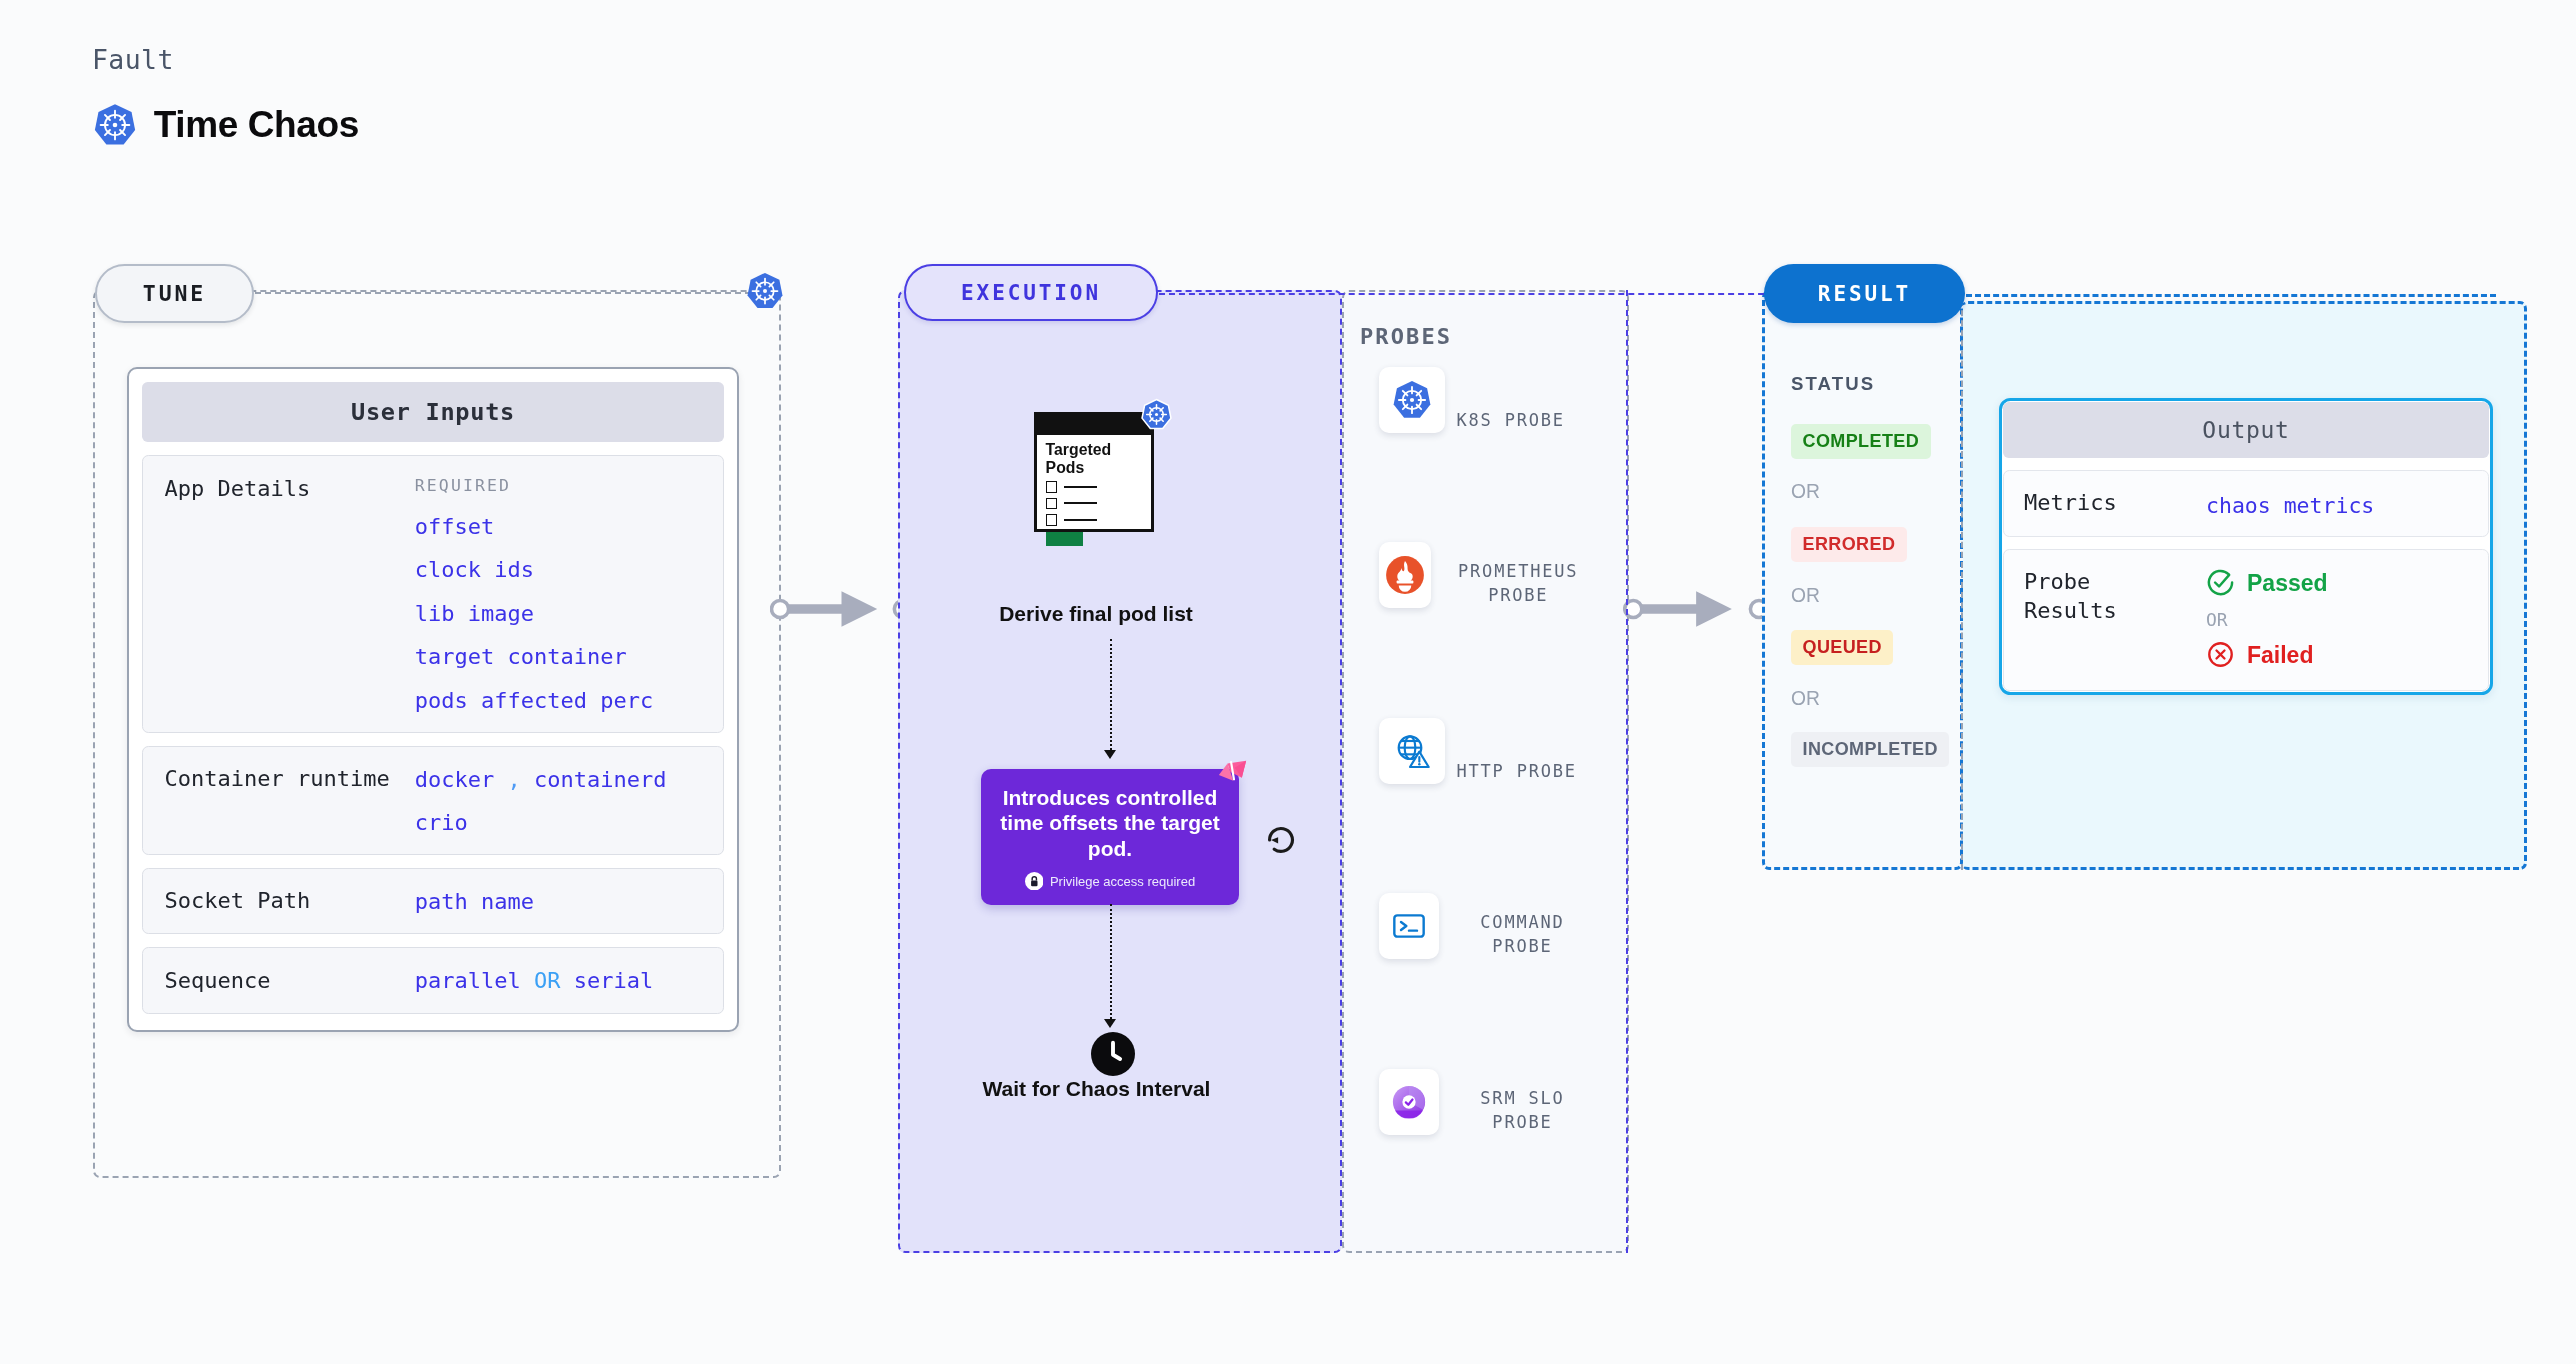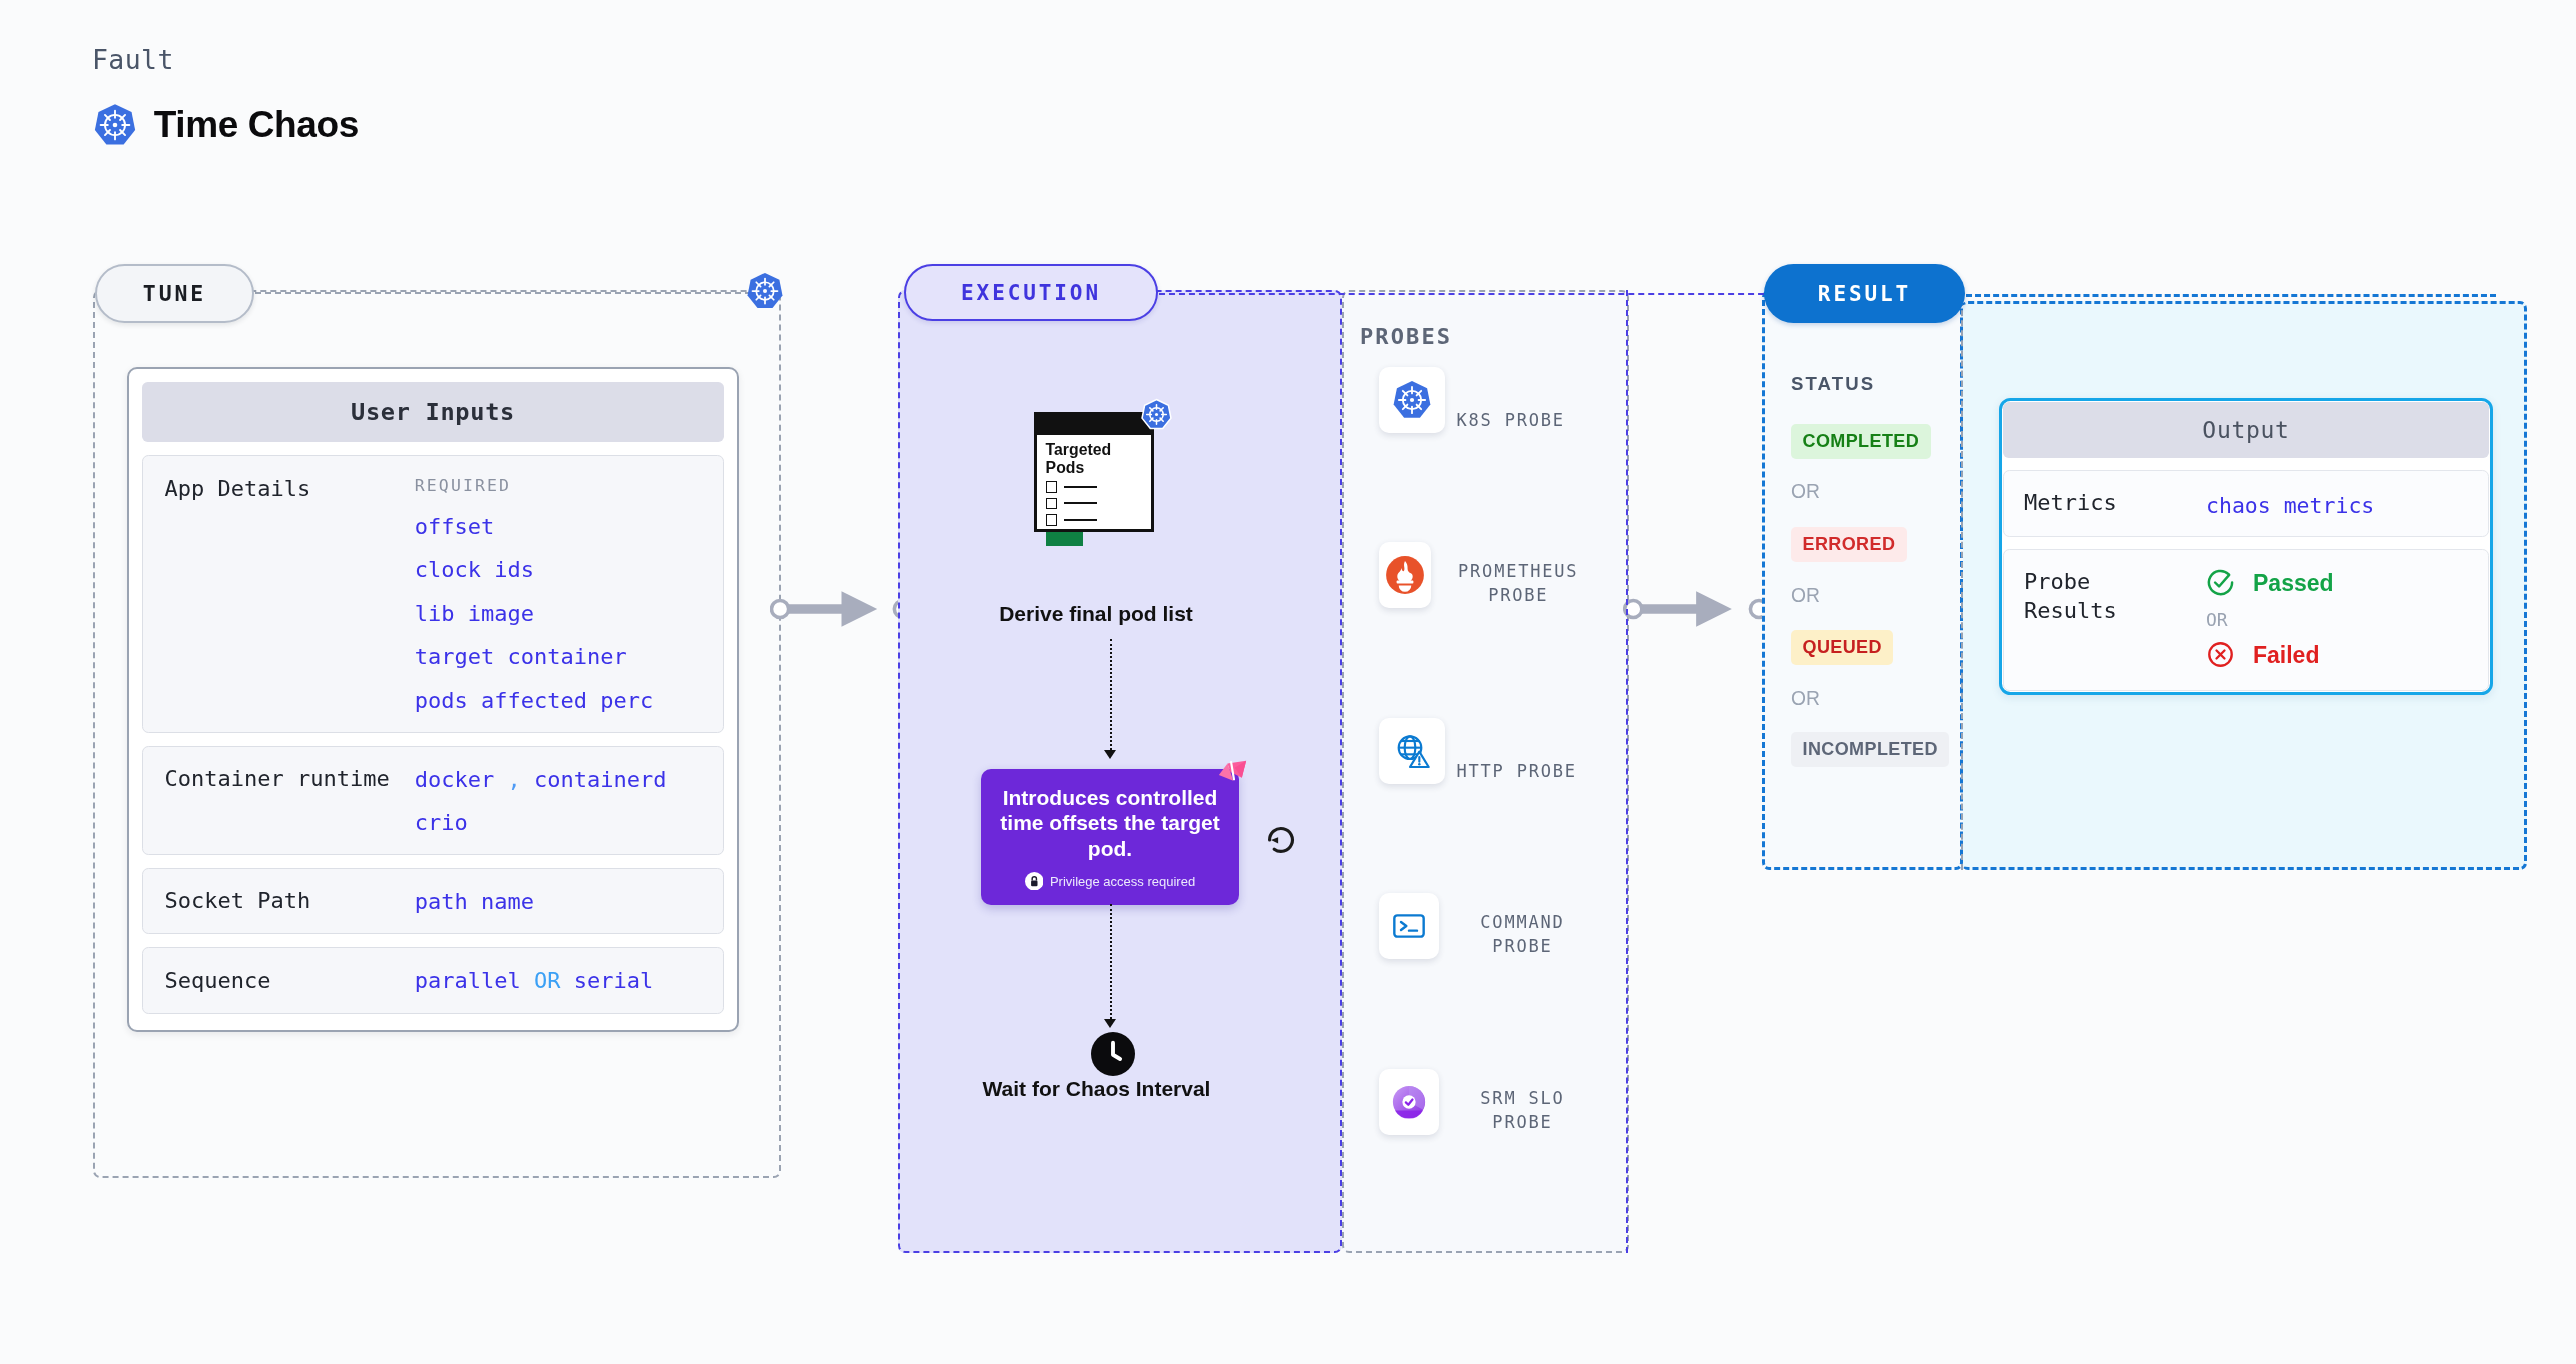--- a/index.html
+++ b/index.html
@@ -218,21 +218,21 @@
     border-radius: 6.4px; padding: 18.6px 20px; display: flex; gap: 17px;
   }
   .out-label {
     font-family: "DejaVu Sans Mono", monospace; font-size: 22px;
     color: #20242c; width: 165px; flex: none; line-height: 1.3;
   }
   .out-values { display: flex; flex-direction: column; gap: 10px; justify-content: flex-end; }
   .out-metric {
     font-family: "DejaVu Sans Mono", monospace; font-size: 21.5px; color: #3b32e8;
   }
-  .verdict { display: flex; align-items: center; gap: 18px; }
+  .verdict { display: flex; align-items: center; gap: 12px; }
   .verdict-text { font-size: 23px; font-weight: 700; }
   .verdict-or { font-family: "DejaVu Sans Mono", monospace; font-size: 18px; color: #9aa3b2; }
 
   
   .stage-arrow { position: absolute; }
 </style>
 </head>
 <body>
 
 <div id="header">

